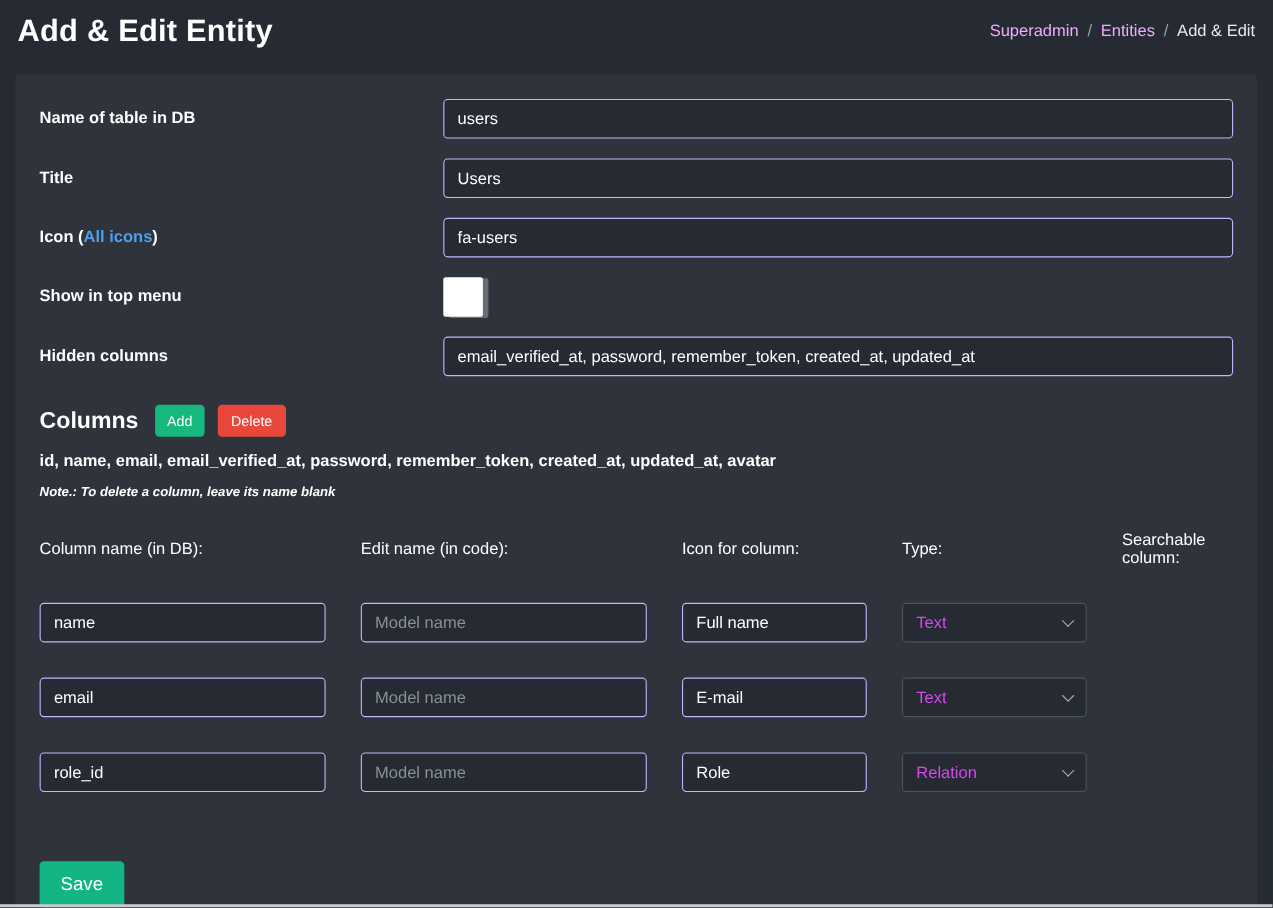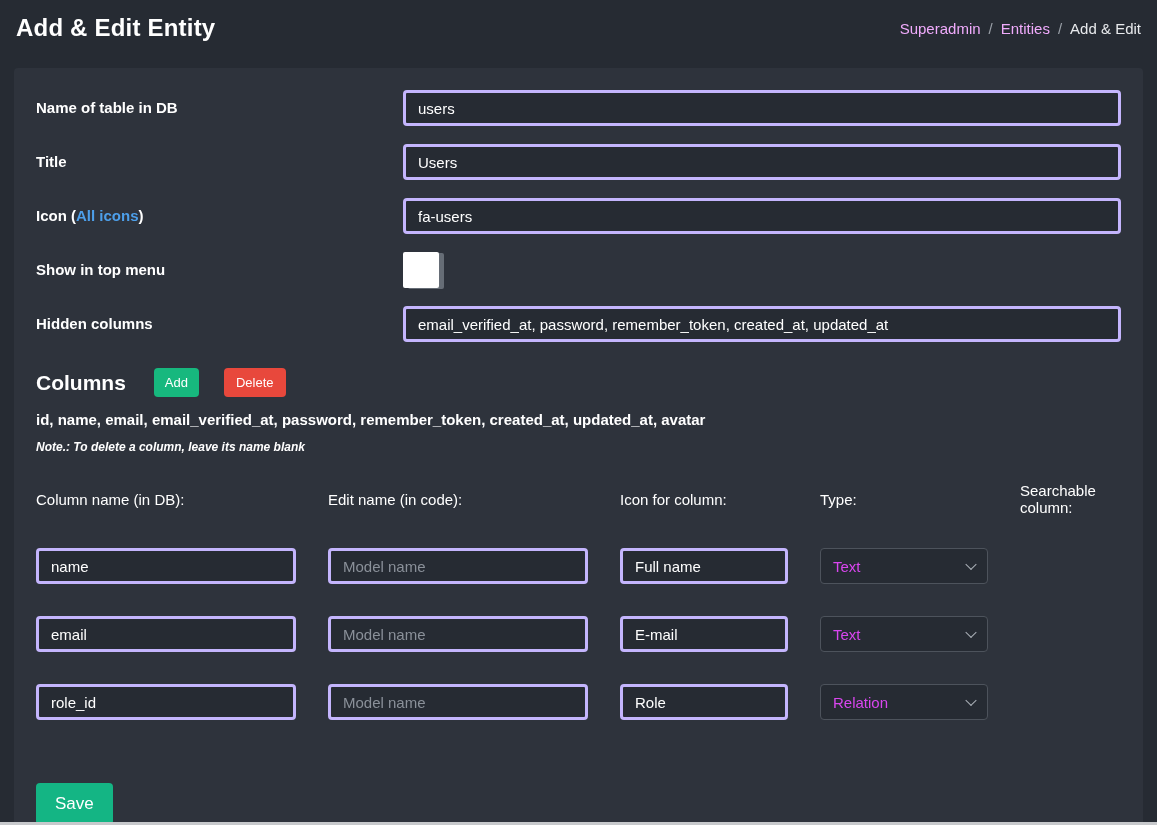--- a/index.html
+++ b/index.html
@@ -13,21 +13,21 @@
   }
 
   
   .topbar {
     height: 56px;
     display: flex;
     justify-content: space-between;
     align-items: center;
     padding: 12px 16px;
   }
-  .page-title { font-size: 24px; font-weight: 700; letter-spacing: .2px; text-align: center; }
+  .page-title { font-size: 28px; font-weight: 700; letter-spacing: .2px; text-align: center; }
   .breadcrumb { display: flex; align-items: center; gap: 8px; font-size: 15px; }
   .bc-link { color: #f0abfc; text-decoration: none; cursor: pointer; }
   .bc-sep { color: #9aa0a8; }
   .bc-current { color: #e8eaed; }
 
   
   .card {
     margin: 12px 14px 0 14px;
     background: #2e333c;
     border-radius: 4px;
@@ -36,39 +36,39 @@
   }
 
   
   .form-row { display: flex; align-items: center; margin-bottom: 18px; }
   .form-label { flex: 0 0 367px; font-size: 15px; font-weight: 700; line-height: 36px; }
   .inline-link { color: #4d9fea; text-decoration: none; font-weight: 700; cursor: pointer; }
   .text-input {
     flex: 1;
     height: 36px;
     background: #262b33;
-    border: 3px solid #c4b5fd;
+    border: 1px solid #c4b5fd;
     border-radius: 4px;
     color: #ffffff;
     font-size: 15px;
     padding: 0 12px;
     font-family: inherit;
     outline: none;
   }
   .text-input::placeholder { color: #8a9099; }
   .checkbox {
     width: 36px; height: 36px;
     background: #ffffff;
     border-radius: 2px;
     box-shadow: 5px 1px 0 rgba(150,156,165,0.55);
     cursor: pointer;
   }
 
   
-  .columns-header { display: flex; align-items: center; gap: 25px; margin-top: 26px; }
+  .columns-header { display: flex; align-items: center; gap: 12px; margin-top: 26px; }
   .columns-heading { font-size: 21px; font-weight: 700; margin-right: 3px; }
   .btn { border: none; border-radius: 4px; color: #fff; font-family: inherit; cursor: pointer; }
   .btn-add    { background: #17b87e; font-size: 13px; padding: 7px 11px; }
   .btn-delete { background: #e8483c; font-size: 13px; padding: 7px 12px; }
   .columns-list { font-size: 15px; font-weight: 700; margin-top: 14px; }
   .columns-note { font-size: 12px; font-style: italic; font-weight: 600; margin-top: 12px; }
 
   
   .cols-grid {
     display: grid;

